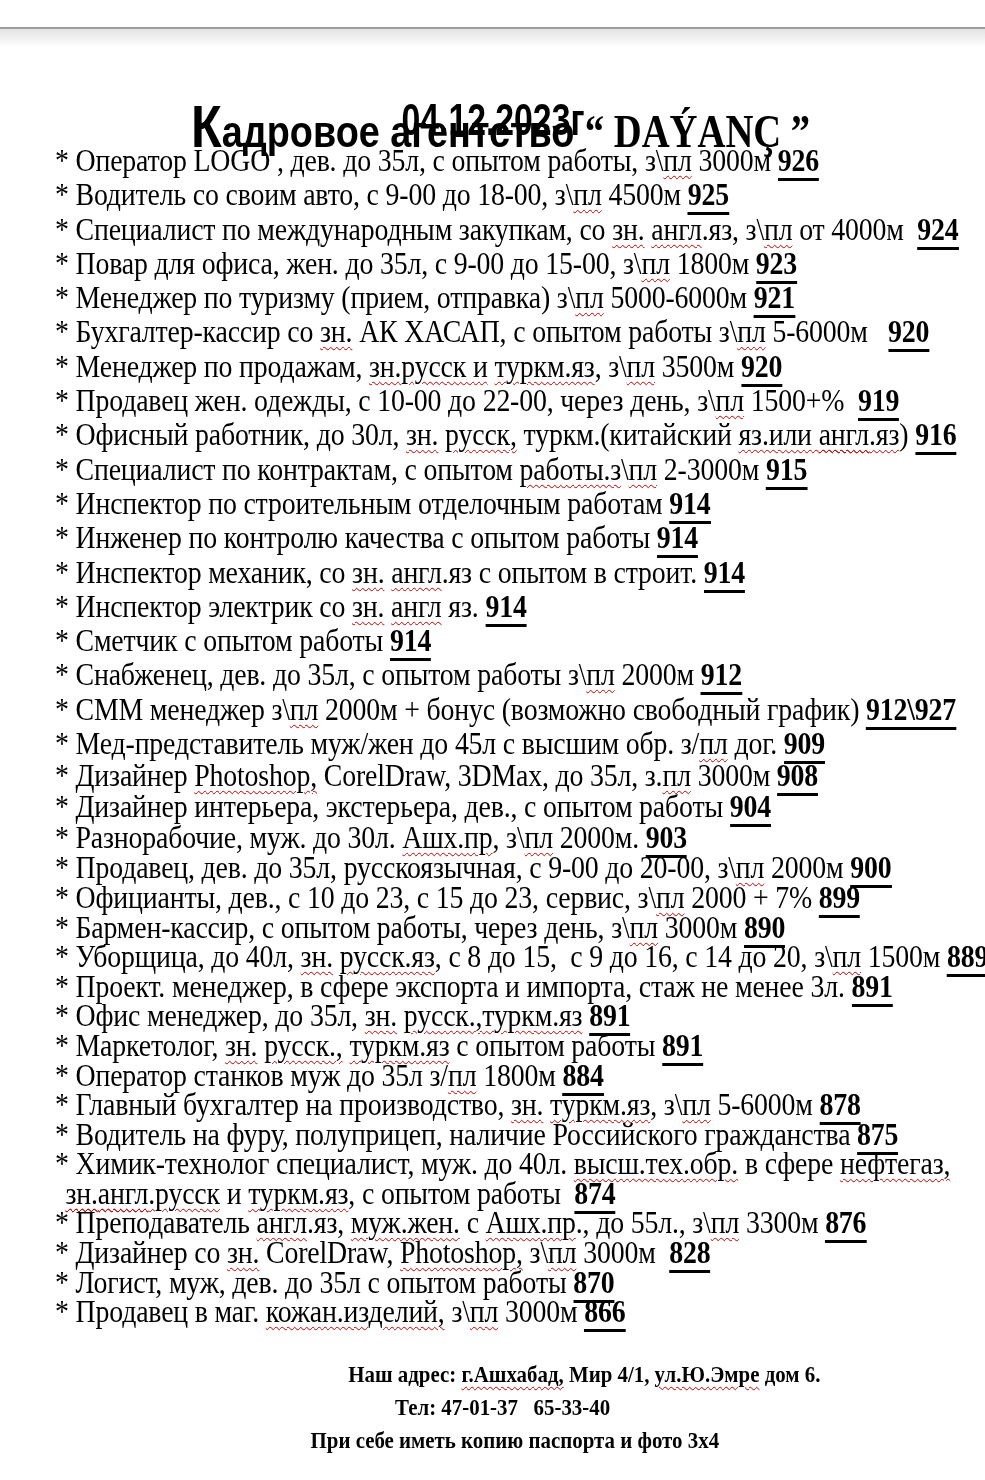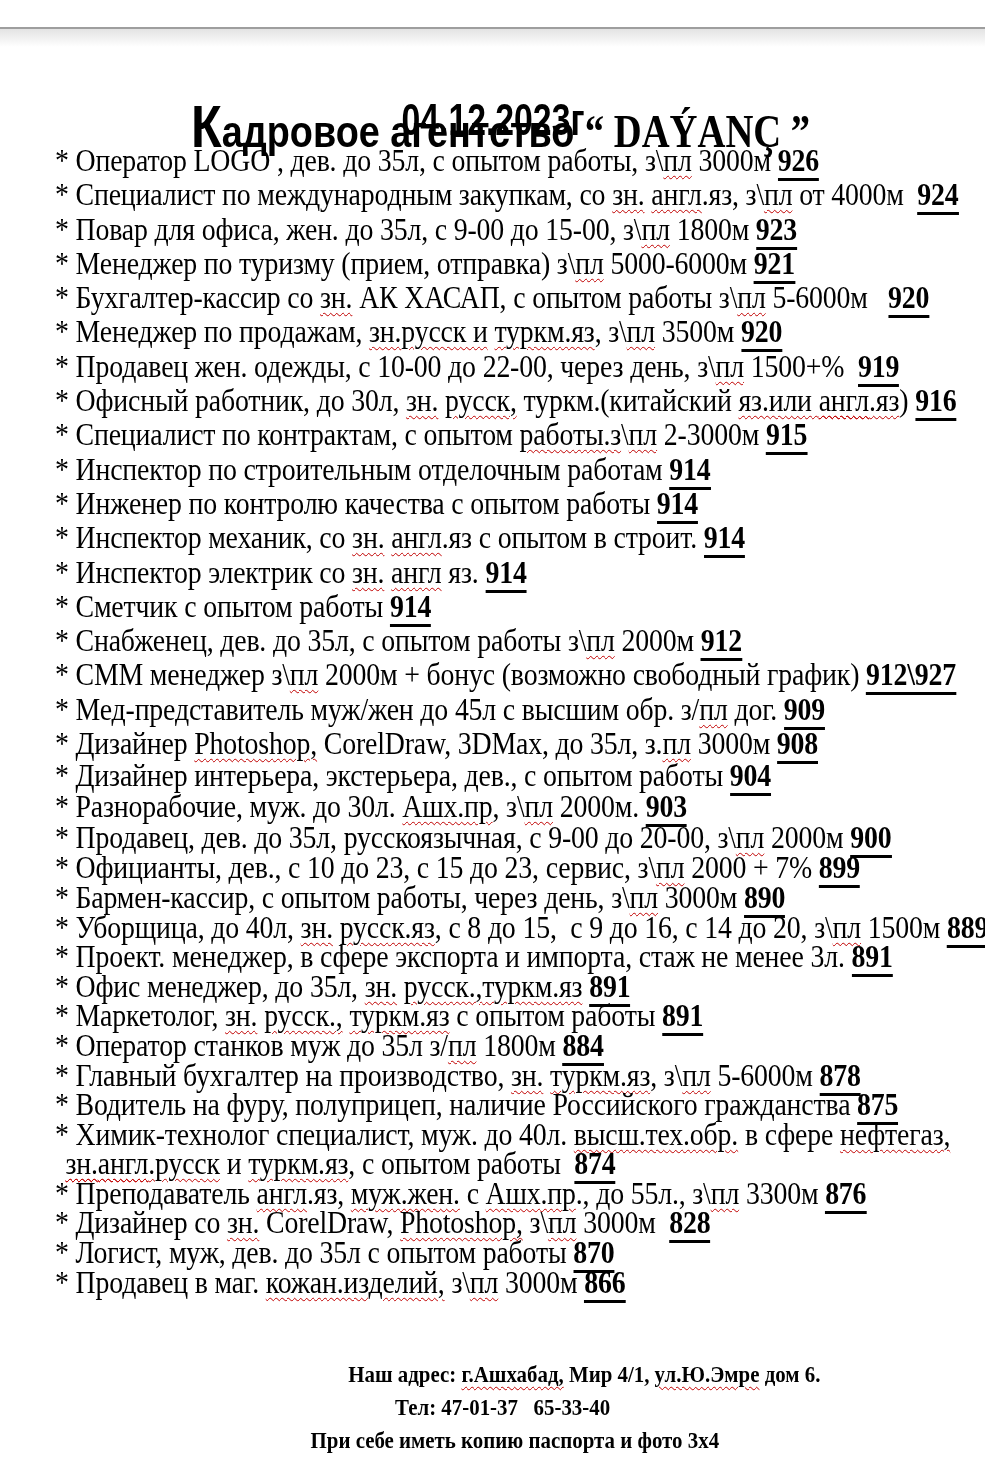--- a/index.html
+++ b/index.html
@@ -53,20 +53,21 @@
   <div class="title">
     <span class="title-inner"><span class="t-initial">К</span><span class="t-rest">адровое агентство </span><span class="t-agency">“ DAÝANÇ ”</span></span>
   </div>
 
   <div class="date">
     <span class="date-inner">04.12.2023г</span>
   </div>
 
   <div class="rows" id="rows">
       <div class="row"><span class="row-inner">* Оператор LOGO , дев. до 35л, с опытом работы, з\<span class="sq">пл</span> 3000м <span class="code">926</span></span></div>
+      <div class="row"><span class="row-inner">* Водитель со своим авто, с 9-00 до 18-00, з\<span class="sq">пл</span> 4500м <span class="code">925</span></span></div>
       <div class="row"><span class="row-inner">* Специалист по международным закупкам, со <span class="sq">зн.</span> <span class="sq">англ</span>.яз, з\<span class="sq">пл</span> от 4000м  <span class="code">924</span></span></div>
       <div class="row"><span class="row-inner">* Повар для офиса, жен. до 35л, с 9-00 до 15-00, з\<span class="sq">пл</span> 1800м <span class="code">923</span></span></div>
       <div class="row"><span class="row-inner">* Менеджер по туризму (прием, отправка) з\<span class="sq">пл</span> 5000-6000м <span class="code">921</span></span></div>
       <div class="row"><span class="row-inner">* Бухгалтер-кассир со <span class="sq">зн.</span> АК ХАСАП, с опытом работы з\<span class="sq">пл</span> 5-6000м   <span class="code">920</span></span></div>
       <div class="row"><span class="row-inner">* Менеджер по продажам, <span class="sq">зн.</span><span class="sq">русск и</span> <span class="sq">туркм.яз</span>, з\<span class="sq">пл</span> 3500м <span class="code">920</span></span></div>
       <div class="row"><span class="row-inner">* Продавец жен. одежды, с 10-00 до 22-00, через день, з\<span class="sq">пл</span> 1500+%  <span class="code">919</span></span></div>
       <div class="row"><span class="row-inner">* Офисный работник, до 30л, <span class="sq">зн.</span> <span class="sq">русск,</span> туркм.(китайский <span class="sq">яз.или <span class="sq">англ</span>.яз</span>) <span class="code">916</span></span></div>
       <div class="row"><span class="row-inner">* Специалист по контрактам, с опытом <span class="sq">работы.з</span>\<span class="sq">пл</span> 2-3000м <span class="code">915</span></span></div>
       <div class="row"><span class="row-inner">* Инспектор по строительным отделочным работам <span class="code">914</span></span></div>
       <div class="row"><span class="row-inner">* Инженер по контролю качества с опытом работы <span class="code">914</span></span></div>

